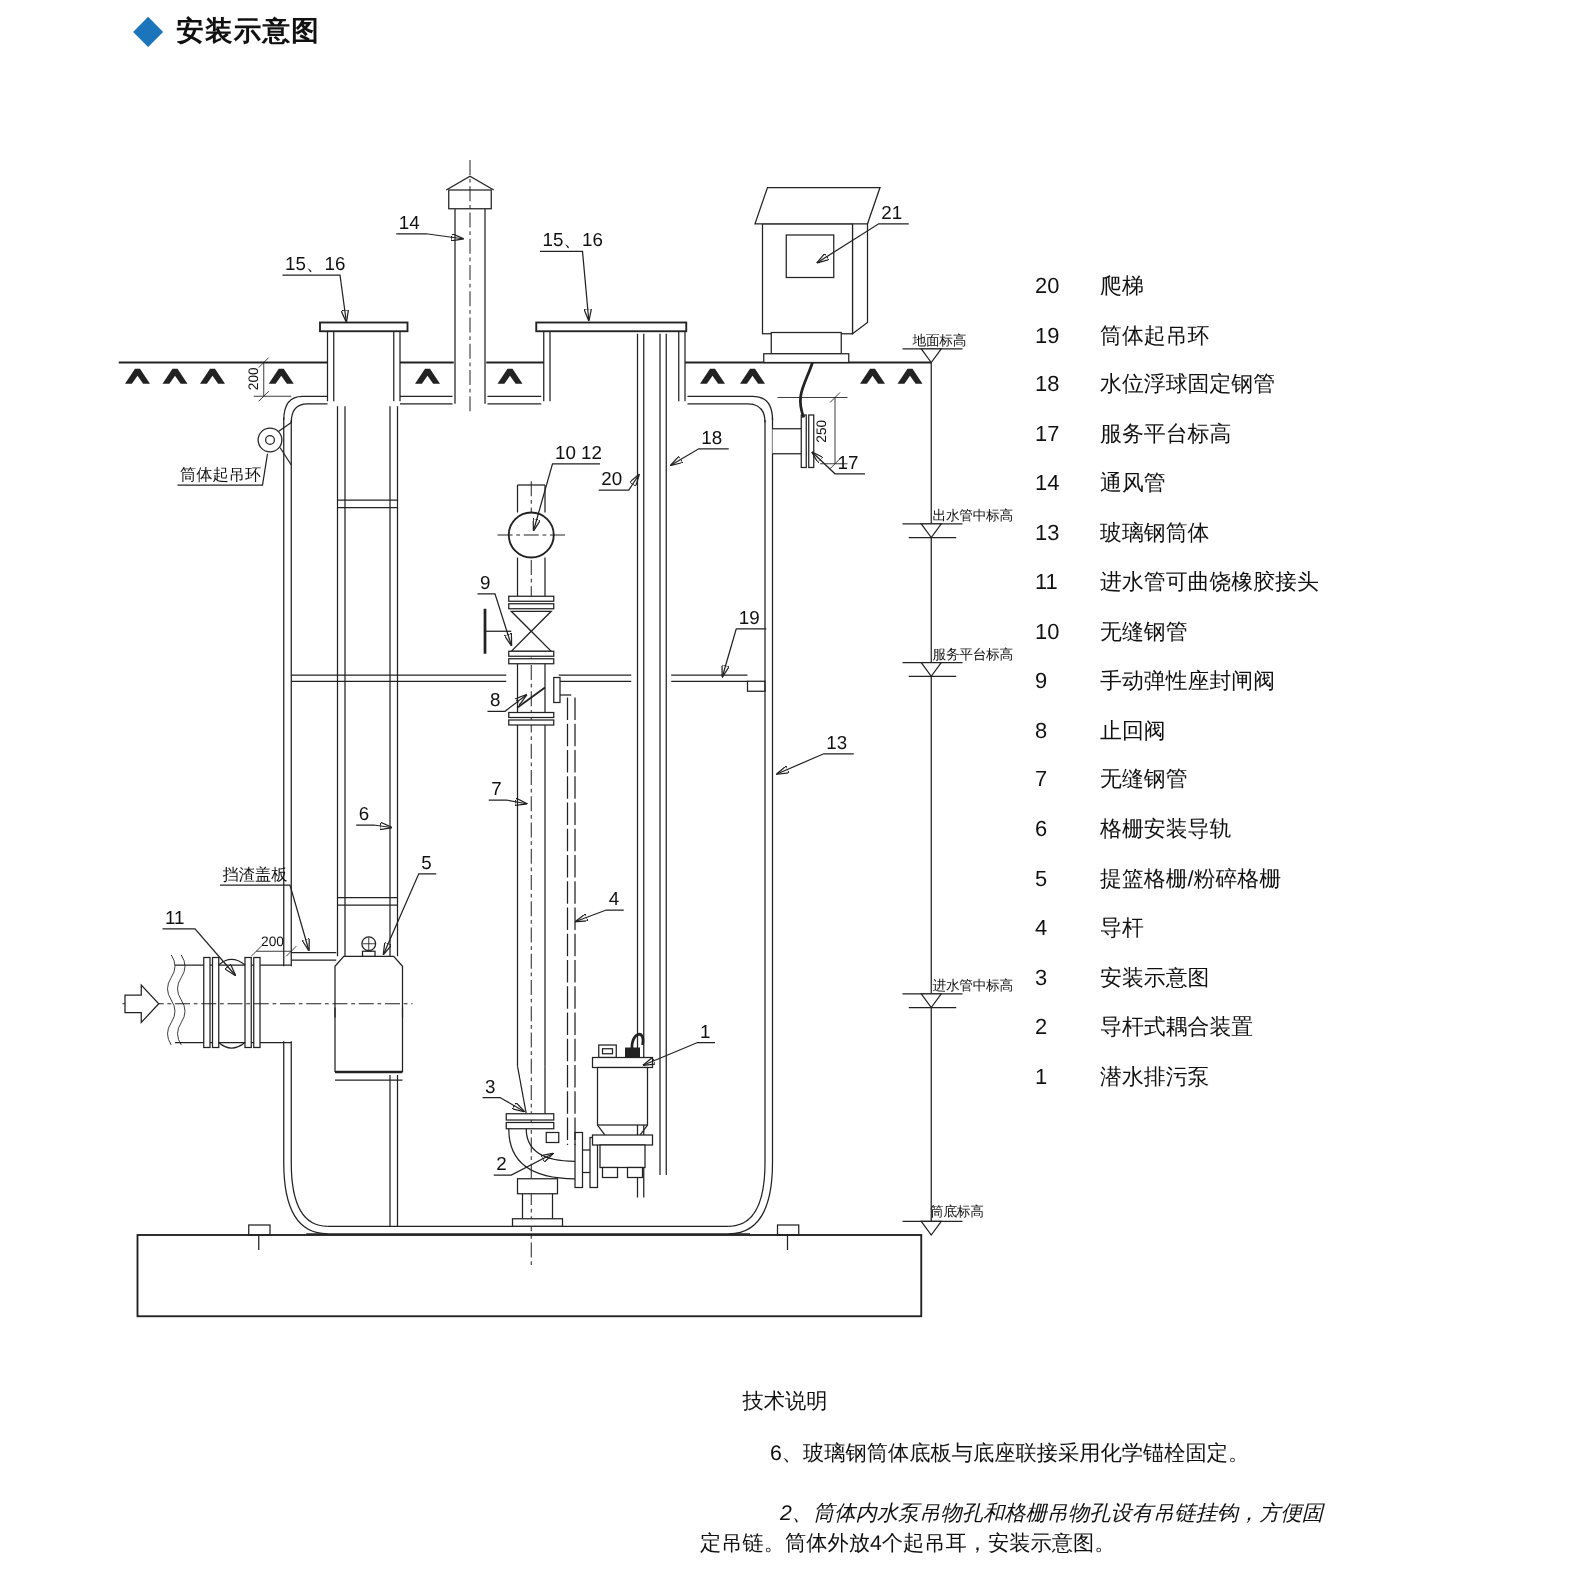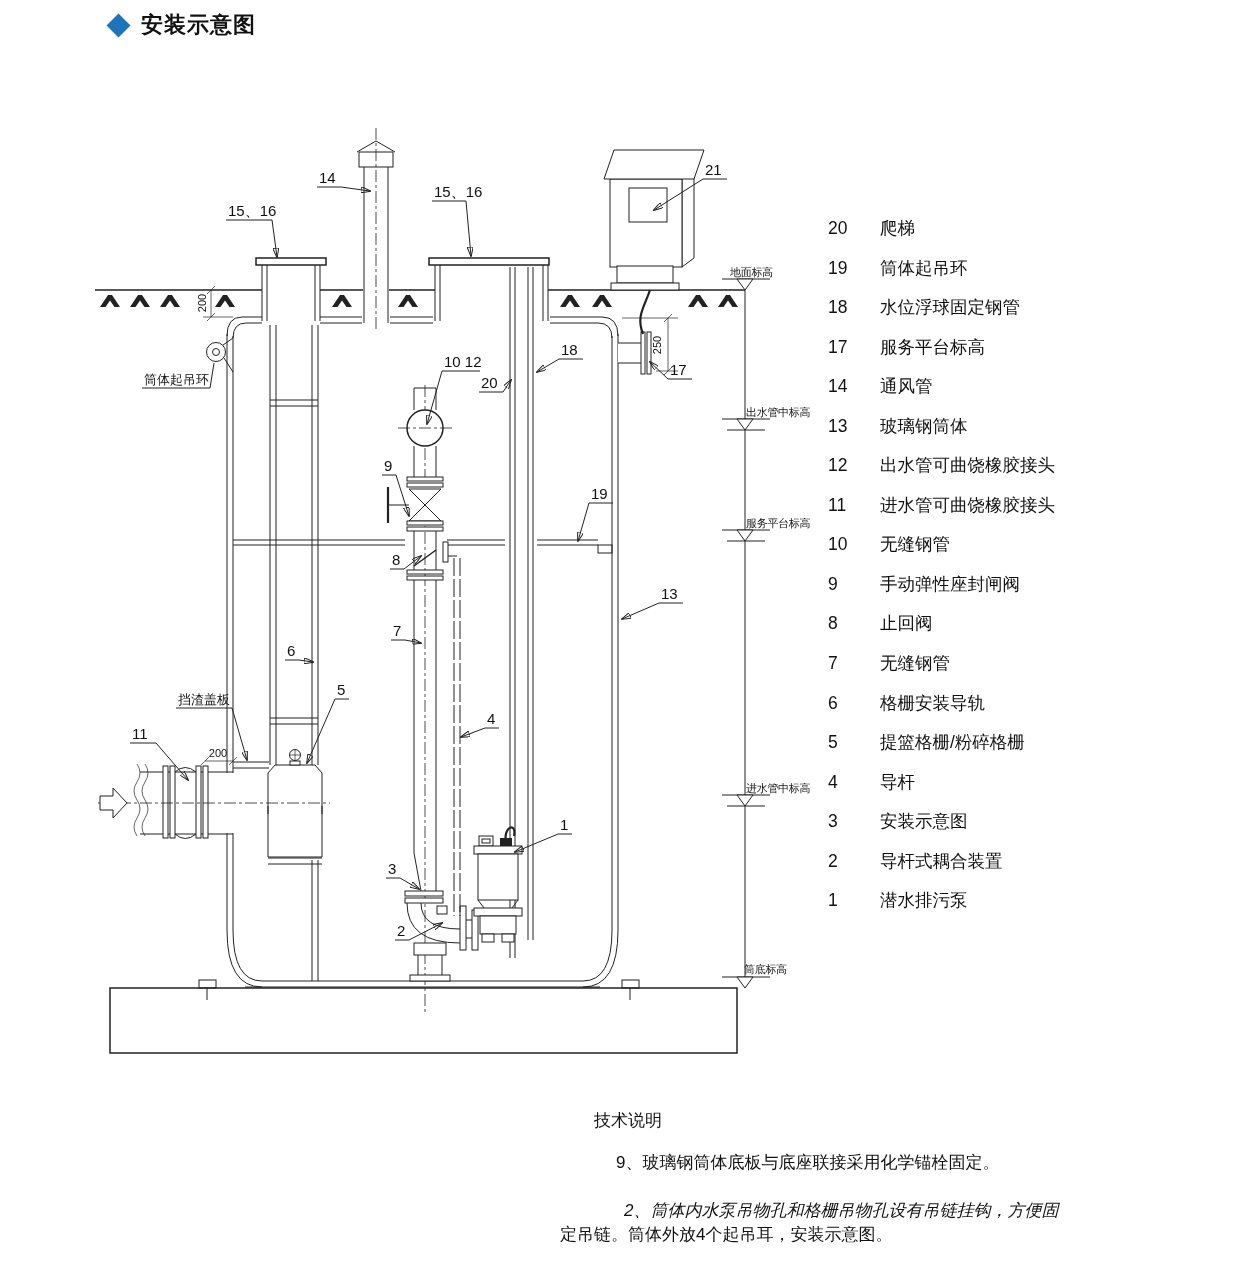--- a/index.html
+++ b/index.html
@@ -423,24 +423,20 @@
     </div>
   <div class="lrow">
       <span class="lnum">14</span>
       <span>通风管</span>
     </div>
   <div class="lrow">
       <span class="lnum">13</span>
       <span>玻璃钢筒体</span>
     </div>
   <div class="lrow">
-      <span class="lnum">12</span>
-      <span>出水管可曲饶橡胶接头</span>
-    </div>
-  <div class="lrow">
       <span class="lnum">11</span>
       <span>进水管可曲饶橡胶接头</span>
     </div>
   <div class="lrow">
       <span class="lnum">10</span>
       <span>无缝钢管</span>
     </div>
   <div class="lrow">
       <span class="lnum">9</span>
       <span>手动弹性座封闸阀</span>
@@ -473,15 +469,15 @@
       <span class="lnum">2</span>
       <span>导杆式耦合装置</span>
     </div>
   <div class="lrow">
       <span class="lnum">1</span>
       <span>潜水排污泵</span>
     </div>
 </div>
 
 <div class="abs note" id="note-title">技术说明</div>
-<div class="abs note" id="note-1">9、玻璃钢筒体底板与底座联接采用化学锚栓固定。</div>
+<div class="abs note" id="note-1">6、玻璃钢筒体底板与底座联接采用化学锚栓固定。</div>
 <div class="abs note" id="note-2a">2、筒体内水泵吊物孔和格栅吊物孔设有吊链挂钩，方便固</div>
 <div class="abs note" id="note-2b">定吊链。筒体外放4个起吊耳，安装示意图。</div>
 
 </body></html>

